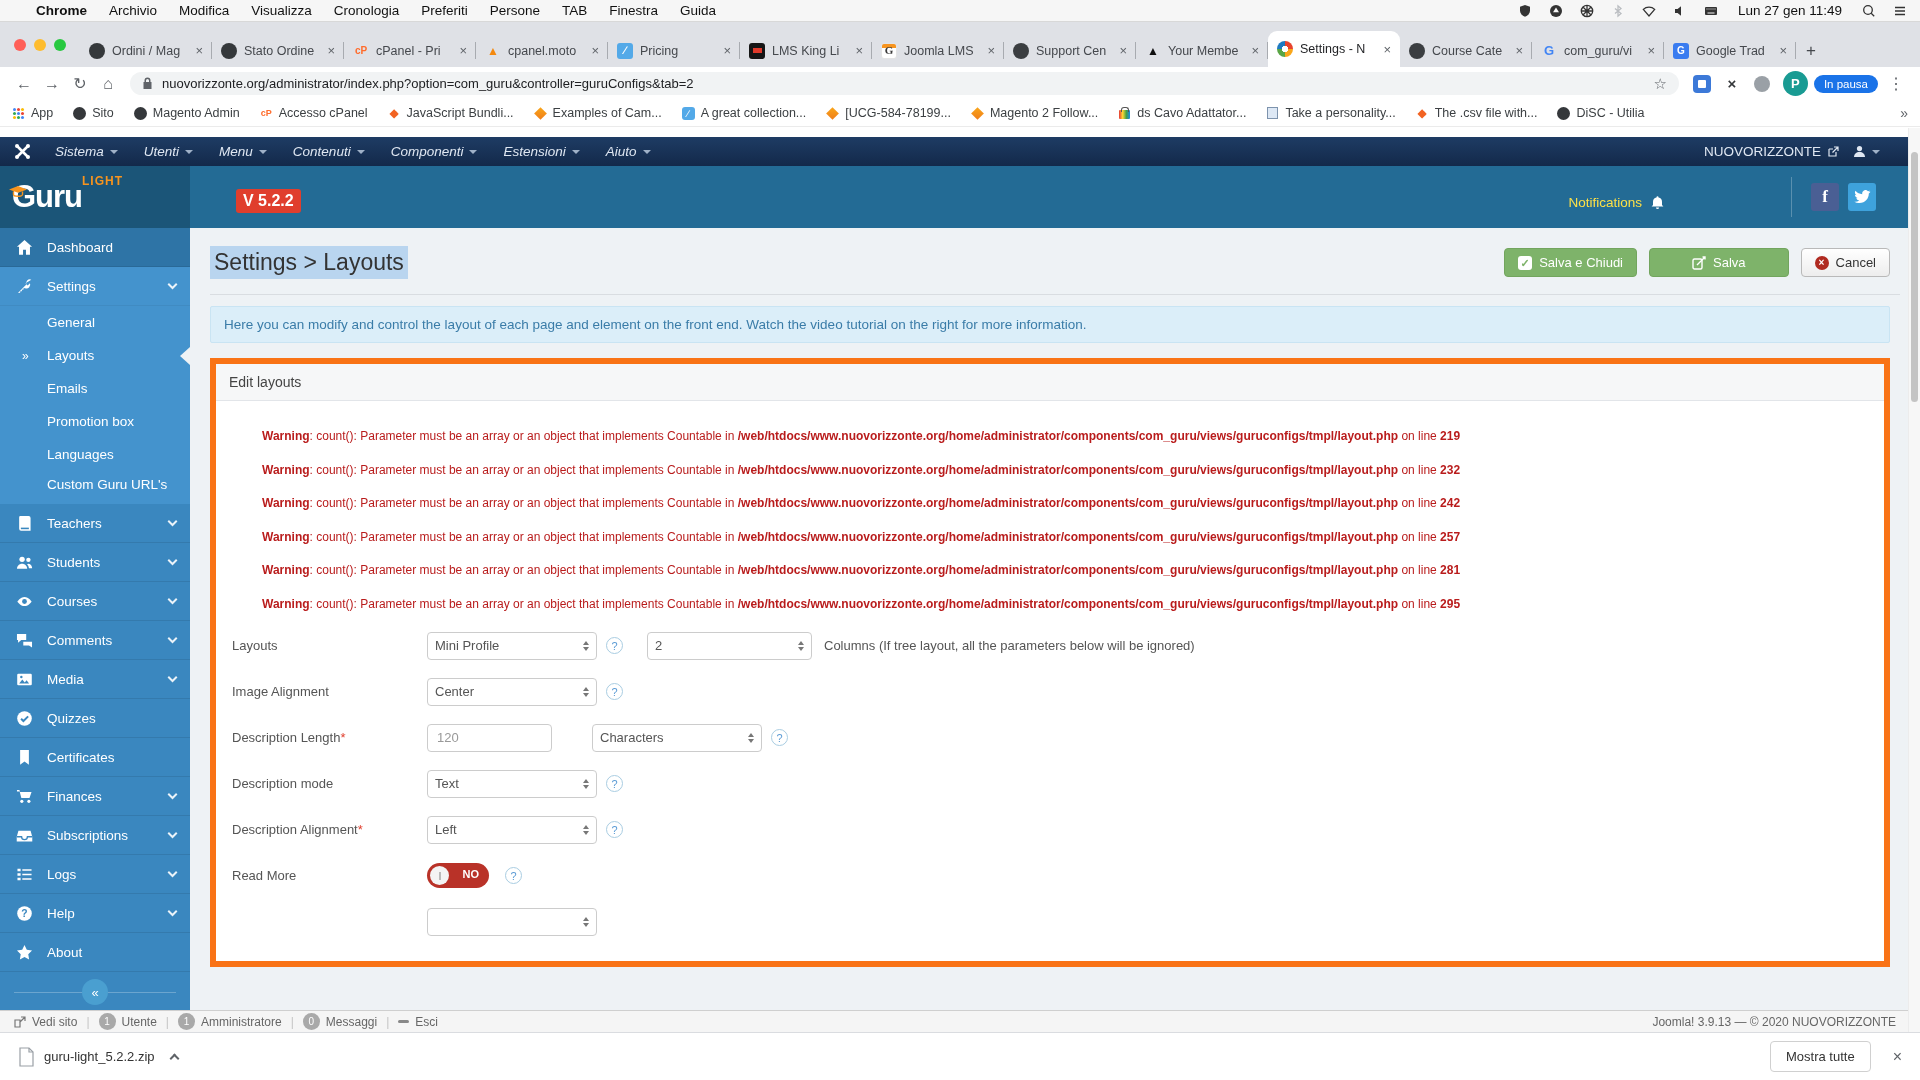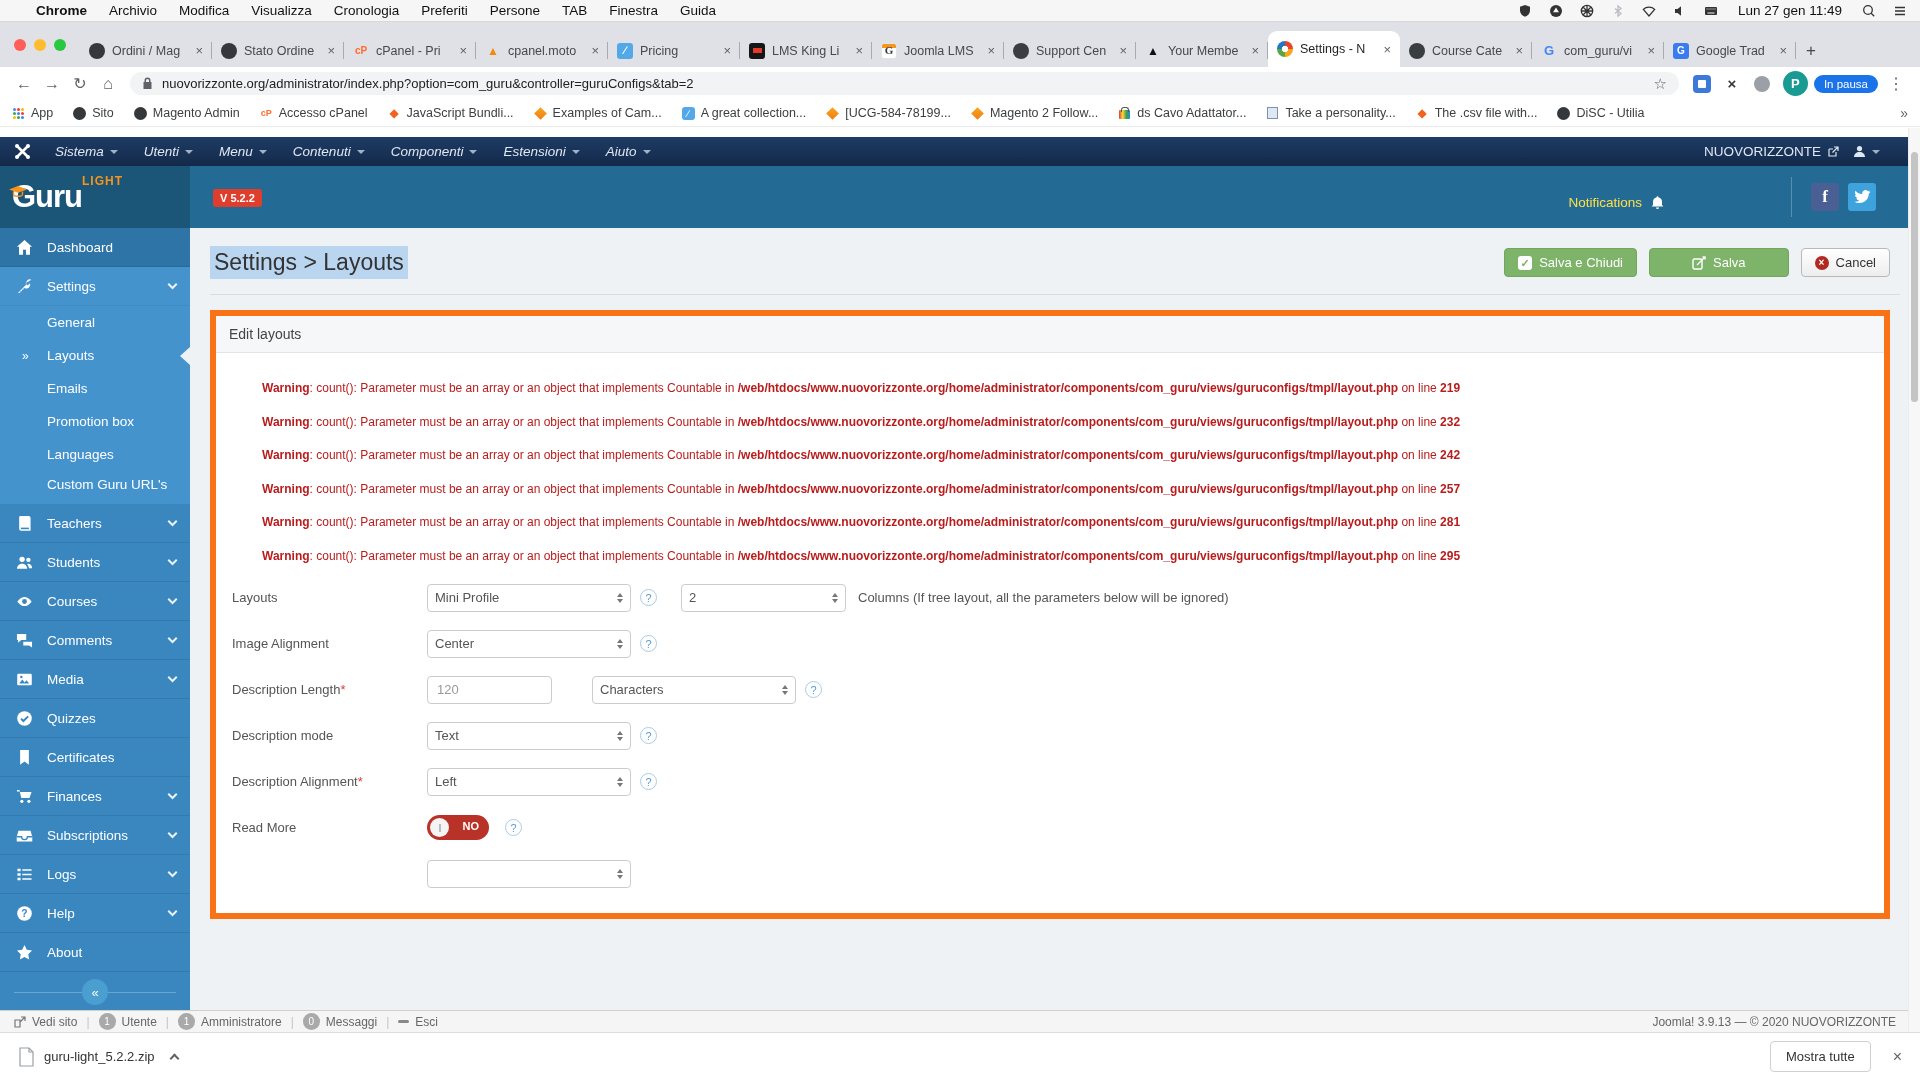--- a/index.html
+++ b/index.html
@@ -95,21 +95,21 @@
   .jnav-right { margin-left:auto; display:flex; align-items:center; gap:14px; }
   .jnav-site { display:flex; align-items:center; gap:7px; font-size:13.5px; }
   .extlink svg, .person svg { display:block; }
 
   
   .ghead { position:absolute; top:166px; left:0; right:0; height:62px; background:#236b95; }
   .glogo-block { position:absolute; left:0; top:0; width:190px; height:62px; background:#1b5578; display:flex; align-items:center; padding-left:12px; }
   .guru-word { color:#fff; font-size:31px; font-weight:bold; letter-spacing:-1px; position:relative; }
   .guru-cap { position:absolute; left:-4px; top:-9px; }
   .guru-light { position:absolute; left:82px; top:8px; color:#f7941e; font-size:12px; font-weight:bold; letter-spacing:1px; }
-  .gversion { position:absolute; left:213px; top:23px; background:#e03e2d; color:#fff; font-size:11px; font-weight:bold;
+  .gversion { position:absolute; left:236px; top:23px; background:#e03e2d; color:#fff; font-size:16px; font-weight:bold;
               padding:3px 7px; border-radius:3px; }
   .gnotif { position:absolute; right:255px; top:0; height:72px; display:flex; align-items:center; gap:8px; color:#fde047; font-size:13.5px; }
   .gsep { position:absolute; right:128px; top:11px; height:40px; width:1px; background:rgba(255,255,255,.25); }
   .gsocial { position:absolute; right:44px; top:17px; display:flex; gap:9px; }
   .soc { width:28px; height:28px; border-radius:3px; display:flex; align-items:center; justify-content:center; }
   .soc.fb { background:#4a5f94; color:#fff; font-size:17px; font-weight:bold; font-family:"Liberation Serif",serif; }
   .soc.tw { background:#3ea2dc; }
 
   
   .sidebar { position:absolute; left:0; top:228px; width:190px; height:782px; background:#3a87bf; color:#fff; font-size:13.5px; }
@@ -151,21 +151,21 @@
   .panel-h { background:#f6f7f8; border-bottom:1px solid #e2e5e9; padding:10px 13px; font-size:14px; color:#444; }
   .panel-b { padding:26px 14px 0 14px; min-height:560px; }
   .warn { font-size:12px; color:#b91c1c; margin-bottom:15px; line-height:1.55;margin-left:32px; }
   .ftabs { display:flex; border-bottom:1px solid #ddd; margin-top:12px; font-size:13px; }
   .ftab { padding:8px 17px; color:#9a9a9a; }
   .ftab.active { background:#fff; border:1px solid #ddd; border-bottom:1px solid #fff; margin-bottom:-1px;
                  border-radius:4px 4px 0 0; color:#555; }
   .frow { display:flex; align-items:center; margin-top:18px; height:28px; padding-left:2px; }
   .flabel { width:195px; font-size:13px; color:#555; flex:none; }
   .req { color:#e03e2d; }
-  .fselect { width:204px; height:28px; border:1px solid #ccc; border-radius:4px; background:#fff; display:flex;
+  .fselect { width:170px; height:28px; border:1px solid #ccc; border-radius:4px; background:#fff; display:flex;
              align-items:center; padding:0 7px; font-size:13px; color:#555; position:relative; flex:none; }
   .stp { margin-left:auto; display:flex; flex-direction:column; gap:2px; }
   .stp i { display:block; border-left:3.5px solid transparent; border-right:3.5px solid transparent; }
   .stp .up { border-bottom:4.5px solid #777; }
   .stp .dn { border-top:4.5px solid #777; }
   .fhelp { width:17px; height:17px; border-radius:50%; border:1px solid #a9cde2; background:#fff; color:#5b9bd5;
            font-size:11px; display:flex; align-items:center; justify-content:center; margin-left:9px; flex:none; }
   .finput { width:125px; height:28px; border:1px solid #ccc; border-radius:4px; background:#fff; display:flex;
             align-items:center; padding:0 9px; font-size:13px; color:#999; flex:none; }
   .fnote { font-size:13px; color:#555; margin-left:12px; }
@@ -709,20 +709,21 @@
             </span>
           <span>Salva</span>
         </span>
         <span class="btn cancel">
           <span class="ic-cancel">×</span>
           <span>Cancel</span>
         </span>
       </div>
     </div>
     <div class="hdiv"></div>
+    <div class="alert">Here you can modify and control the layout of each page and element on the front end. Watch the video tutorial on the right for more information.</div>
 
     <div class="panel">
       <div class="panel-h">Edit layouts</div>
       <div class="panel-b">
         <p class="warn"><b>Warning</b><span>: count(): Parameter must be an array or an object that implements Countable in </span><b>/web/htdocs/www.nuovorizzonte.org/home/administrator/components/com_guru/views/guruconfigs/tmpl/layout.php</b><span> on line </span><b>219</b></p>
         <p class="warn"><b>Warning</b><span>: count(): Parameter must be an array or an object that implements Countable in </span><b>/web/htdocs/www.nuovorizzonte.org/home/administrator/components/com_guru/views/guruconfigs/tmpl/layout.php</b><span> on line </span><b>232</b></p>
         <p class="warn"><b>Warning</b><span>: count(): Parameter must be an array or an object that implements Countable in </span><b>/web/htdocs/www.nuovorizzonte.org/home/administrator/components/com_guru/views/guruconfigs/tmpl/layout.php</b><span> on line </span><b>242</b></p>
         <p class="warn"><b>Warning</b><span>: count(): Parameter must be an array or an object that implements Countable in </span><b>/web/htdocs/www.nuovorizzonte.org/home/administrator/components/com_guru/views/guruconfigs/tmpl/layout.php</b><span> on line </span><b>257</b></p>
         <p class="warn"><b>Warning</b><span>: count(): Parameter must be an array or an object that implements Countable in </span><b>/web/htdocs/www.nuovorizzonte.org/home/administrator/components/com_guru/views/guruconfigs/tmpl/layout.php</b><span> on line </span><b>281</b></p>
         <p class="warn"><b>Warning</b><span>: count(): Parameter must be an array or an object that implements Countable in </span><b>/web/htdocs/www.nuovorizzonte.org/home/administrator/components/com_guru/views/guruconfigs/tmpl/layout.php</b><span> on line </span><b>295</b></p>

